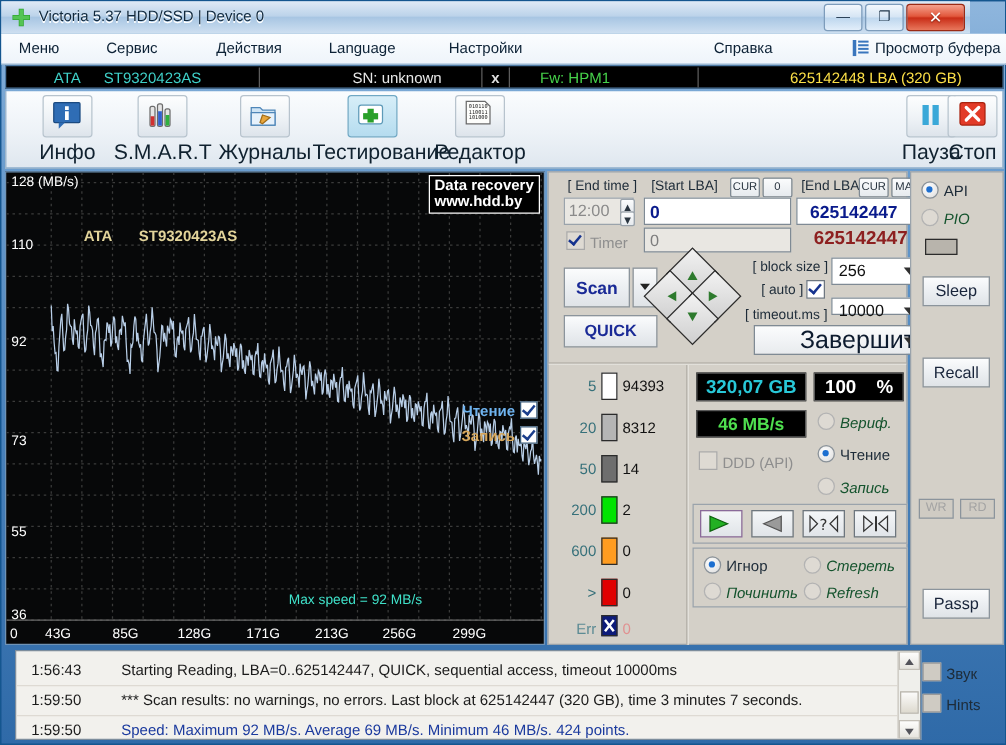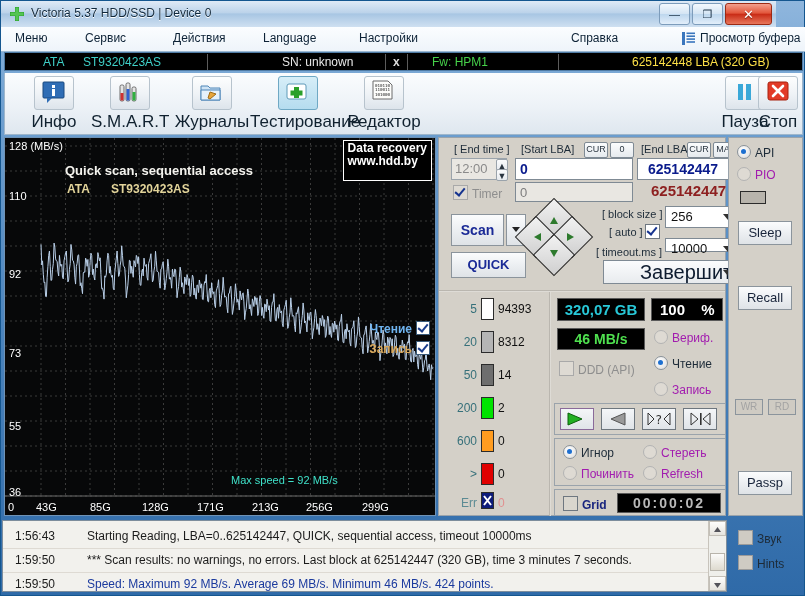--- a/index.html
+++ b/index.html
@@ -80,21 +80,21 @@
     position:absolute;left:3px;top:136px;width:432px;height:379px;
     background:#070809;border:1px solid #6f93b6;box-sizing:border-box;overflow:hidden;
   }
   #graph .ytick{position:absolute;left:4px;color:#ffffff;font-size:11px;}
   #graph .xtick{position:absolute;bottom:2px;color:#ffffff;font-size:11px;}
   #graph .gtitle{position:absolute;color:#f4f3ee;font-weight:bold;font-size:13px;}
   #graph .gsub{position:absolute;color:#e2d49a;font-weight:bold;font-size:12px;}
   #graph .maxsp{position:absolute;color:#3fe0c8;font-size:11px;margin-left:26px;}
   #recov{
     position:absolute;right:3px;top:2px;background:#000;border:1px solid #ffffff;
-    padding:1px 4px 12px 4px;color:#ffffff;font-weight:bold;font-size:12px;line-height:13px;
+    padding:1px 4px 2px 4px;color:#ffffff;font-weight:bold;font-size:12px;line-height:13px;
     text-align:left;
   }
   .gchk{position:absolute;right:5px;font-size:12px;font-weight:bold;white-space:nowrap;}
   .gchk .cb{
     display:inline-block;width:12px;height:12px;background:#fff;border:1px solid #3a5b7a;
     vertical-align:-2px;margin-left:4px;position:relative;
   }
   .gchk .cb:after{
     content:"";position:absolute;left:3px;top:0px;width:4px;height:8px;
     border:solid #1b3e8c;border-width:0 2px 2px 0;transform:rotate(40deg);
@@ -150,21 +150,21 @@
   .radio{position:absolute;font-size:12px;color:#1d2b38;white-space:nowrap;text-align:center;}
   .radio .rb{
     display:inline-block;width:12px;height:12px;border-radius:50%;
     background:radial-gradient(circle at 40% 35%,#fff 0%,#e6e6e6 70%);
     border:1px solid #8a9299;vertical-align:-2px;margin-right:4px;position:relative;
   }
   .radio .rb.on:after{
     content:"";position:absolute;left:2.5px;top:2.5px;width:5px;height:5px;border-radius:50%;
     background:#1d6fd0;
   }
-  .radio.dim{color:#a21caf;}
+  .radio.dim{color:#14532d;font-style:italic;}
   .radio.dim .rb{background:#dedad3;border-color:#b3b3b3;}
   .lcd{
     position:absolute;background:#000;border:1px solid #5a5a5a;box-sizing:border-box;
     font-weight:bold;text-align:center;
   }
   .grp{position:absolute;border:1px solid #9aa3ab;box-sizing:border-box;background:#d4d0c8;}
   .navbtn{
     position:absolute;width:34px;height:22px;border:1px solid #6d767e;
     background:linear-gradient(180deg,#f4f6f8 0%,#e0e4e8 100%);box-sizing:border-box;cursor:default;
   }
@@ -179,21 +179,21 @@
   .hbar{position:absolute;width:13px;height:22px;border:1px solid #2b2b2b;box-sizing:border-box;}
   .hnum{position:absolute;font-size:12px;color:#111;}
   .hlab{position:absolute;font-size:12px;color:#36707a;text-align:right;}
   
   #right{
     position:absolute;left:727px;top:136px;width:75px;height:379px;
     background:#d4d0c8;border:1px solid #9aa3ab;box-sizing:border-box;
   }
   
   #log{
-    position:absolute;left:1px;top:519px;width:725px;height:72px;
+    position:absolute;left:11px;top:519px;width:725px;height:72px;
     background:#f2f1ed;border:1px solid #7d8d9c;box-sizing:border-box;overflow:hidden;
   }
   .logrow{position:absolute;left:0;width:705px;height:24px;border-bottom:1px solid #dedad3;}
   .logrow .t{position:absolute;left:12px;top:5px;font-size:12px;color:#1b1b1b;}
   .logrow .m{position:absolute;left:84px;top:5px;font-size:12px;color:#1b1b1b;white-space:nowrap;}
   #logscroll{
     position:absolute;right:0;top:0;width:17px;height:70px;background:#efefeb;
     border-left:1px solid #c8c4bc;
   }
   .sb-arrow{position:absolute;left:0;width:17px;height:15px;background:linear-gradient(180deg,#fdfdfc,#e6e4de);
@@ -395,21 +395,20 @@
 
     <span class="xtick" style="left:3px">0</span>
     <span class="xtick" style="left:31px">43G</span>
     <span class="xtick" style="left:85px">85G</span>
     <span class="xtick" style="left:137px">128G</span>
     <span class="xtick" style="left:192px">171G</span>
     <span class="xtick" style="left:247px">213G</span>
     <span class="xtick" style="left:301px">256G</span>
     <span class="xtick" style="left:357px">299G</span>
 
-    <span class="gtitle" style="left:60px;top:25px">Quick scan, sequential access</span>
     <span class="gsub" style="left:62px;top:44px">ATA</span>
     <span class="gsub" style="left:106px;top:44px">ST9320423AS</span>
     <span class="maxsp" style="left:200px;top:336px">Max speed = 92 MB/s</span>
 
     <div id="recov">
       <div>Data recovery</div>
       <div>www.hdd.by</div>
     </div>
 
     <div class="gchk" style="top:183px;color:#6fb4f0">
@@ -569,26 +568,20 @@
         <span class="rb"></span><span>Стереть</span>
       </div>
       <div class="radio dim" style="left:8px;top:27px">
         <span class="rb"></span><span>Починить</span>
       </div>
       <div class="radio dim" style="left:88px;top:27px">
         <span class="rb"></span><span>Refresh</span>
       </div>
     </div>
 
-    <div class="grp" style="left:115px;top:351px;width:172px;height:27px">
-      <div class="chk" style="left:8px;top:6px;color:#17237e;font-weight:bold">
-        <span class="box" style="background:#d9d6ce"></span><span>Grid</span>
-      </div>
-      <div class="lcd" style="left:62px;top:3px;width:104px;height:20px;line-height:19px;font-size:14px;color:#b9b9b9;letter-spacing:2px">00:00:02</div>
-    </div>
   </div>
 
   <div id="right">
     <div class="radio" style="left:8px;top:7px">
       <span class="rb on"></span><span>API</span>
     </div>
     <div class="radio dim" style="left:8px;top:29px">
       <span class="rb"></span><span>PIO</span>
     </div>
     <div style="position:absolute;left:11px;top:53px;width:24px;height:11px;background:#b8b4ac;border:1px solid #2b2b2b"></div>

